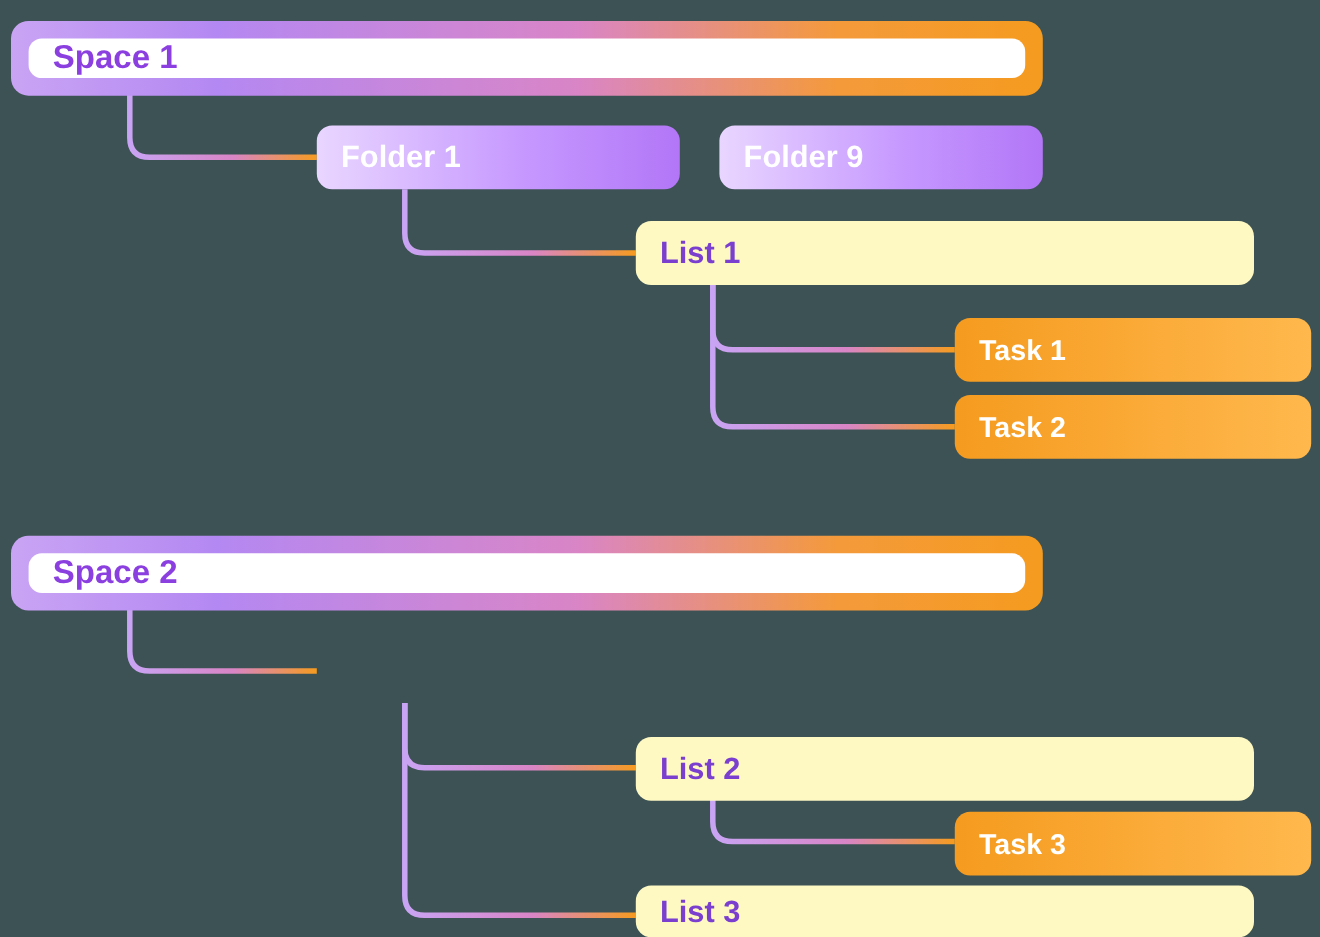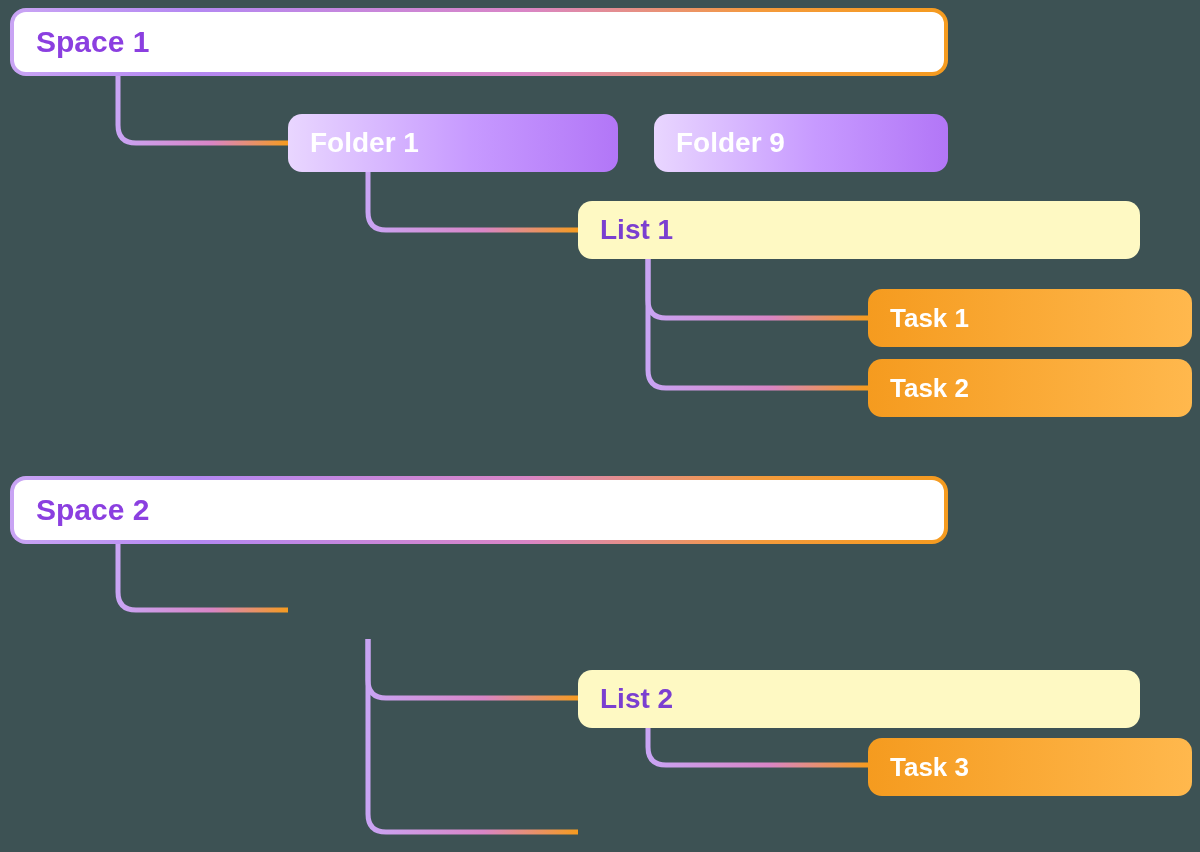--- a/index.html
+++ b/index.html
@@ -30,23 +30,24 @@
     align-items: center;
     padding-left: 22px;
     font-weight: 700;
     box-sizing: border-box;
   }
 
   
   .space-wrap {
     position: absolute;
     border-radius: 16px;
-    padding: 4px;
+    padding: 16px;
     background: linear-gradient(90deg, #c9a4f4 0%, #b488f2 20%, #d985c6 55%, #f49a3b 80%, #f59b1f 100%);
     box-sizing: border-box;
+    margin-top: 11px;
   }
   .space-inner {
     width: 100%;
     height: 100%;
     background: #ffffff;
     border-radius: 12px;
     display: flex;
     align-items: center;
     padding-left: 22px;
     font-size: 30px;
@@ -142,14 +143,17 @@
 
 
   <div class="node listn" style="left:578px; top:670px; width:562px; height:58px;">
     <span>List 2</span>
   </div>
 
   <div class="node task" style="left:868px; top:738px; width:324px; height:58px;">
     <span>Task 3</span>
   </div>
 
+  <div class="node listn" style="left:578px; top:805px; width:562px; height:47px;">
+    <span>List 3</span>
+  </div>
 
 </div>
 
 </body></html>

